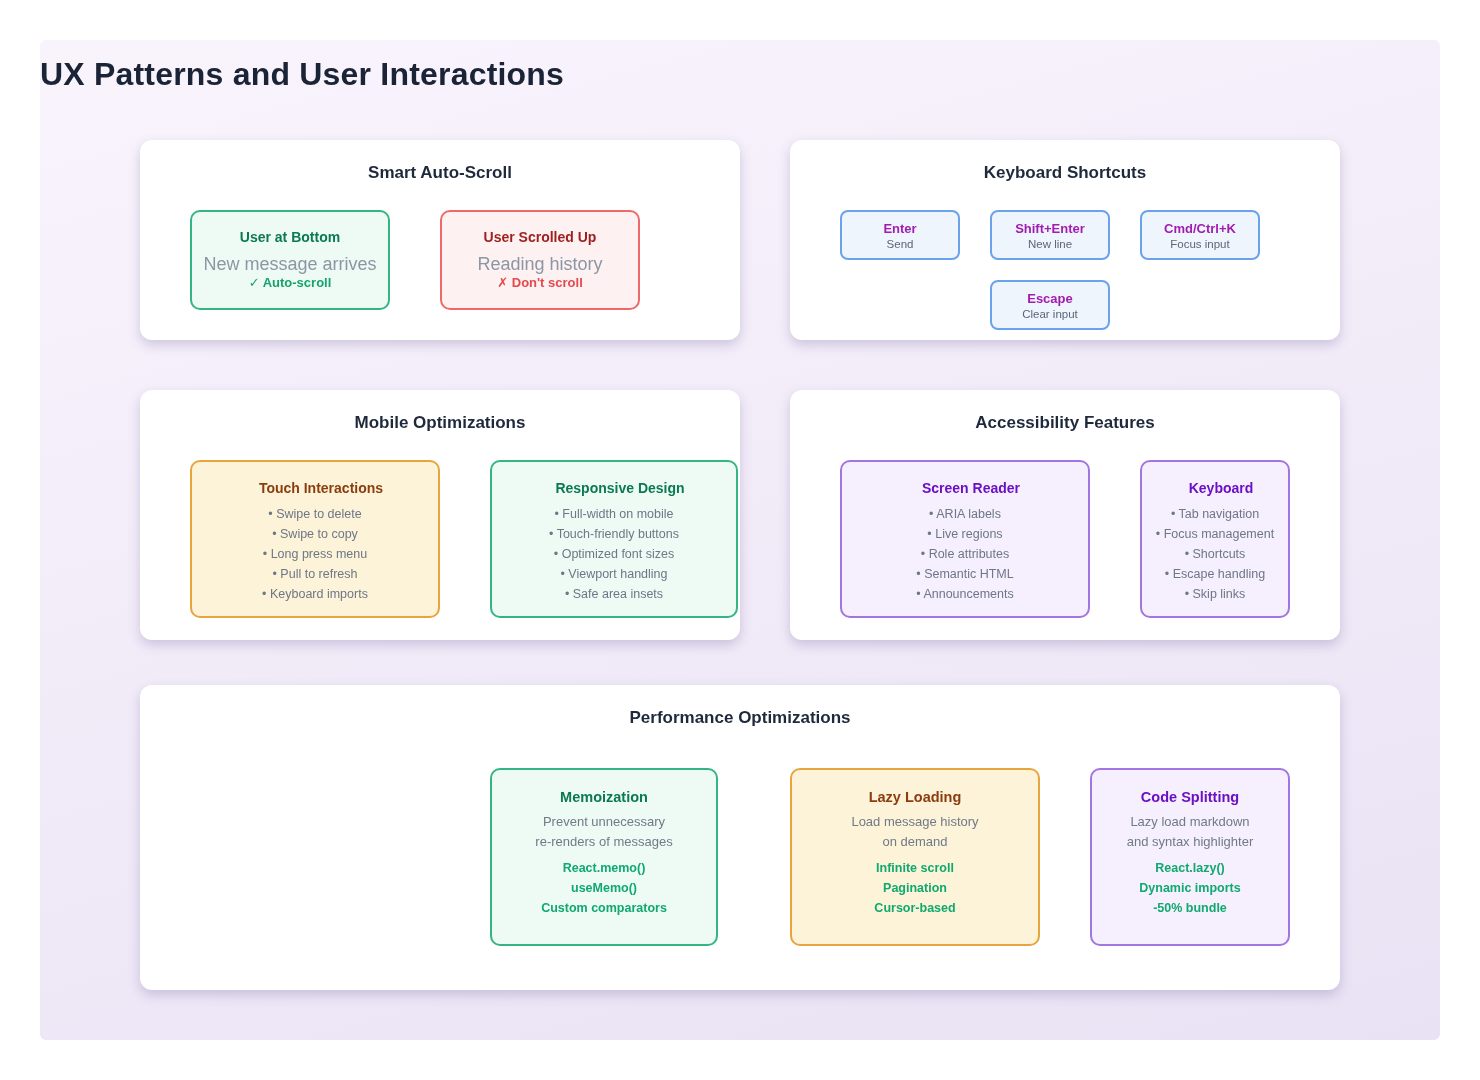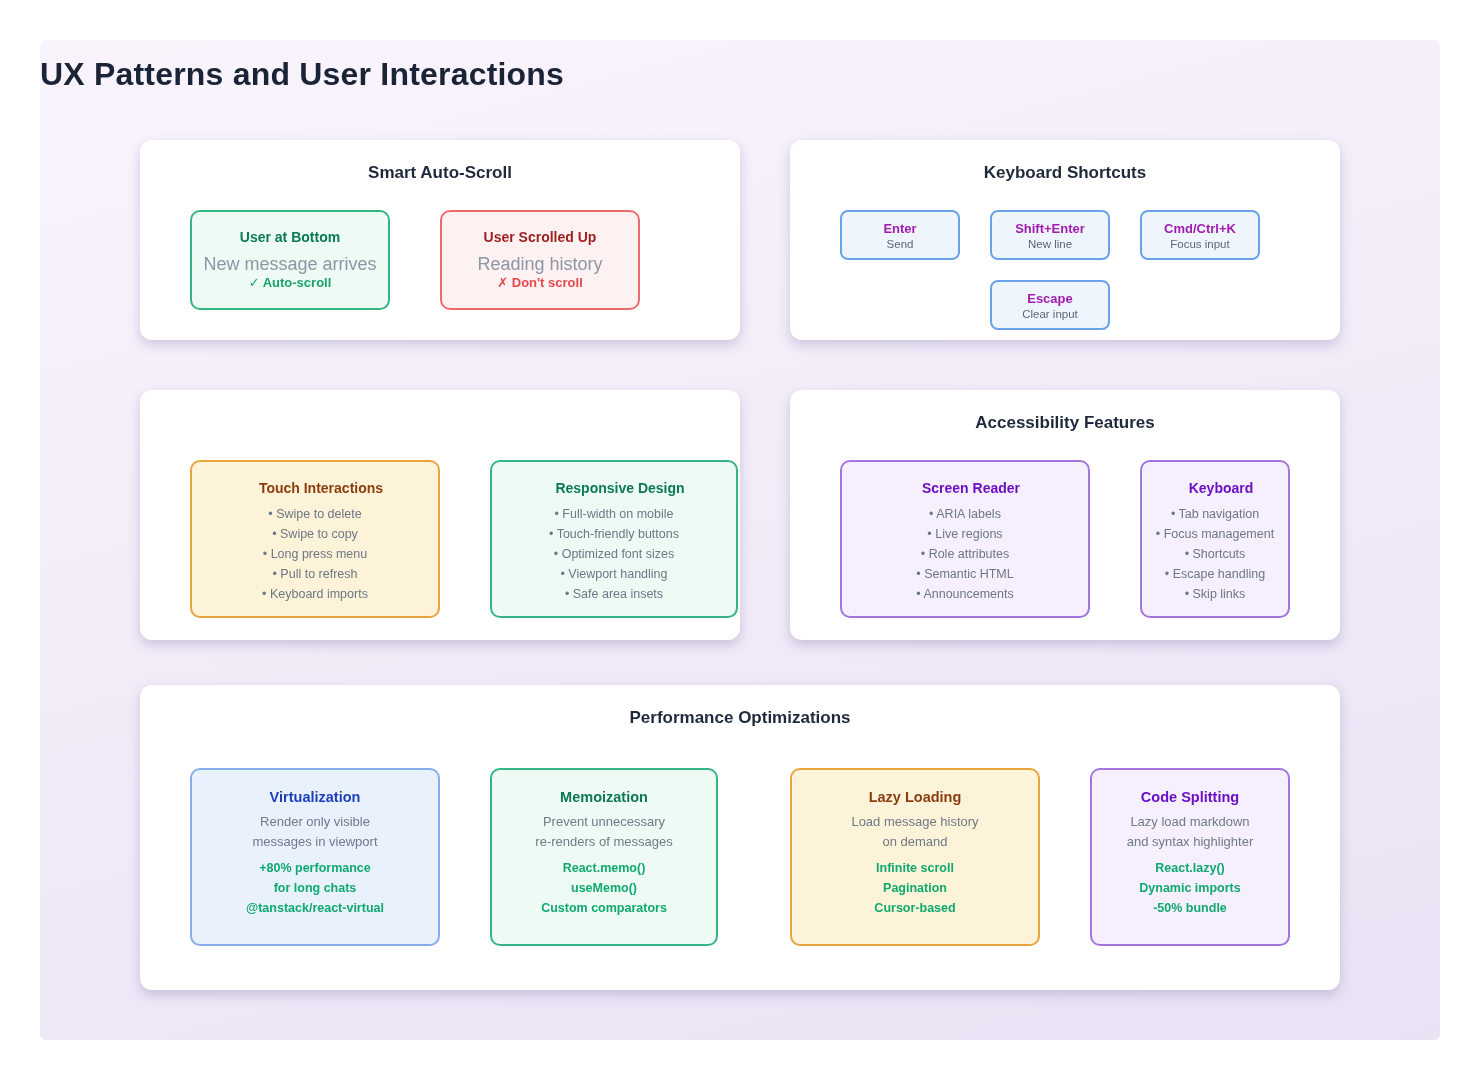--- a/index.html
+++ b/index.html
@@ -149,20 +149,21 @@
         <div class="key-name">Cmd/Ctrl+K</div>
         <div class="key-action">Focus input</div>
       </div>
       <div class="card v-blue key-card" style="left:200px; top:140px;">
         <div class="key-name">Escape</div>
         <div class="key-action">Clear input</div>
       </div>
     </div>
 
     <div class="panel panel-mobile">
+      <div class="panel-title">Mobile Optimizations</div>
 
       <div class="card v-amber list-card" style="left:50px; width:250px;">
         <div class="card-title">Touch Interactions</div>
         <ul class="feature-list">
           <li>Swipe to delete</li>
           <li>Swipe to copy</li>
           <li>Long press menu</li>
           <li>Pull to refresh</li>
           <li>Keyboard imports</li>
         </ul>
@@ -202,32 +203,20 @@
           <li>Shortcuts</li>
           <li>Escape handling</li>
           <li>Skip links</li>
         </ul>
       </div>
     </div>
 
     <div class="panel panel-perf">
       <div class="panel-title">Performance Optimizations</div>
 
-      <div class="card v-blue2 perf-card" style="left:50px; width:250px;">
-        <div class="card-title">Virtualization</div>
-        <div class="perf-desc">
-          <div>Render only visible</div>
-          <div>messages in viewport</div>
-        </div>
-        <div class="perf-code">
-          <div>+80% performance</div>
-          <div>for long chats</div>
-          <div>@tanstack/react-virtual</div>
-        </div>
-      </div>
 
       <div class="card v-green perf-card" style="left:350px; width:228px;">
         <div class="card-title">Memoization</div>
         <div class="perf-desc">
           <div>Prevent unnecessary</div>
           <div>re-renders of messages</div>
         </div>
         <div class="perf-code">
           <div>React.memo()</div>
           <div>useMemo()</div>

